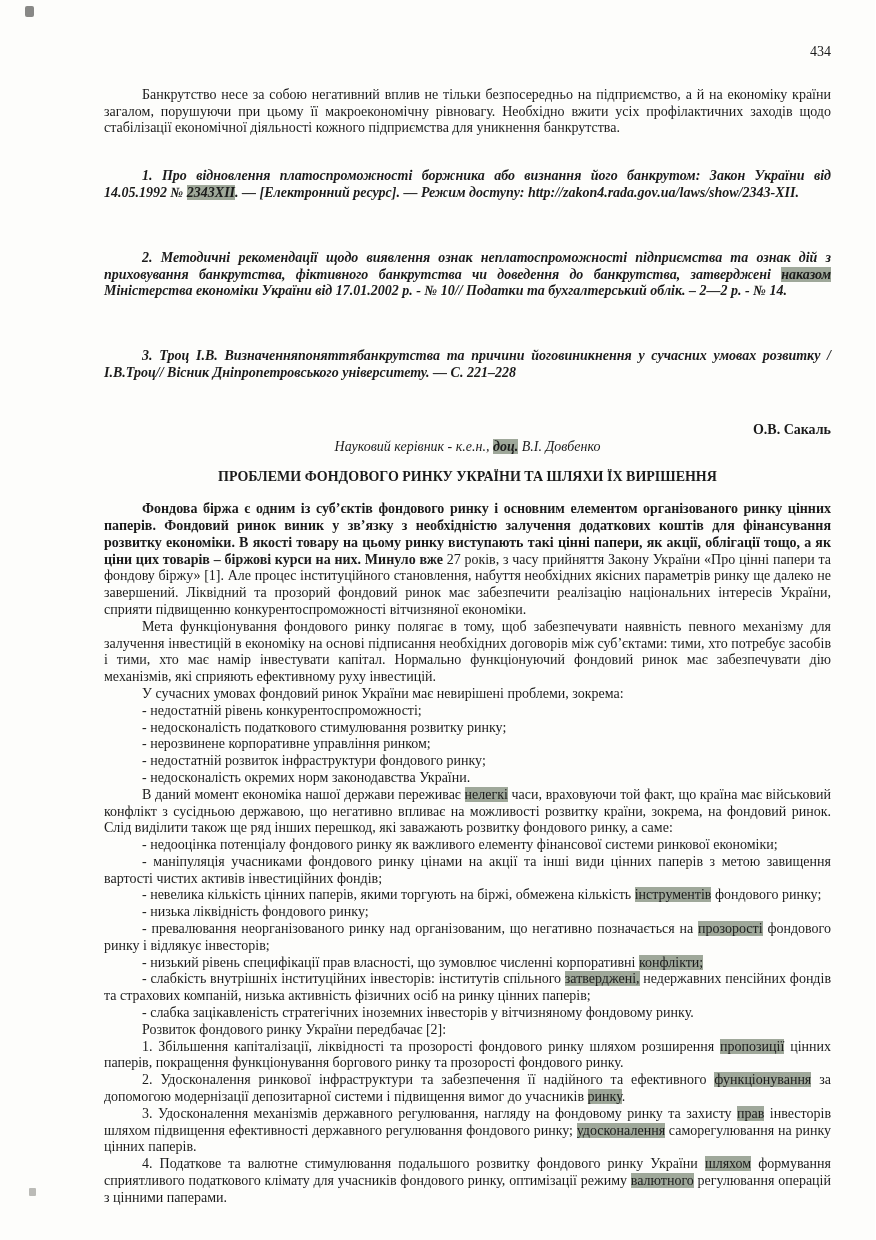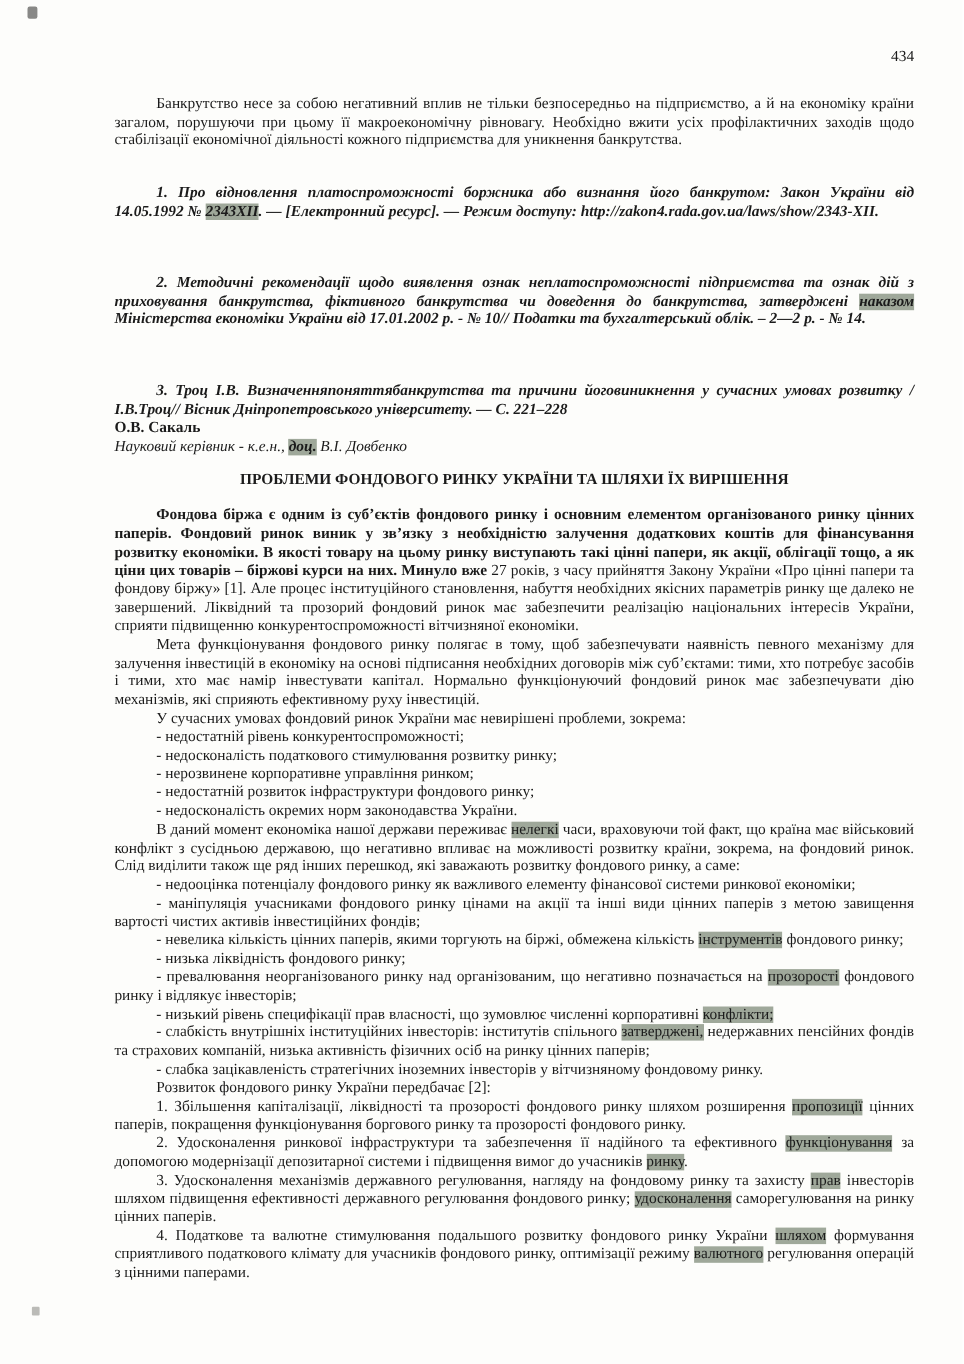--- a/index.html
+++ b/index.html
@@ -31,25 +31,27 @@
     text-indent: 38px;
   }
   
   .blk.paragraph + .blk.reference { margin-top: 31px; }
   .reference {
     font-weight: bold;
     font-style: italic;
     margin-top: 48px;
   }
   .author-name {
+    text-align: right;
     text-indent: 0;
     font-weight: bold;
+    margin-top: 40px;
   }
   .author-affiliation {
-    text-align: left;
+    text-align: center;
     text-indent: 0;
     font-style: italic;
   }
   .section-title {
     text-align: center;
     text-indent: 0;
     font-weight: bold;
     margin: 14px 0 15px;
   }
   .b { font-weight: bold; }

